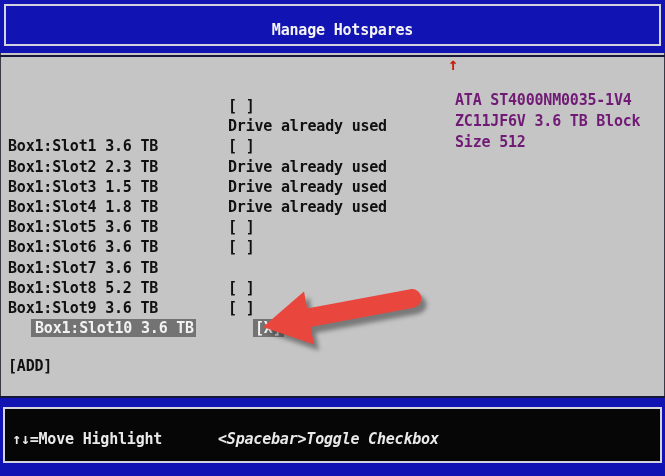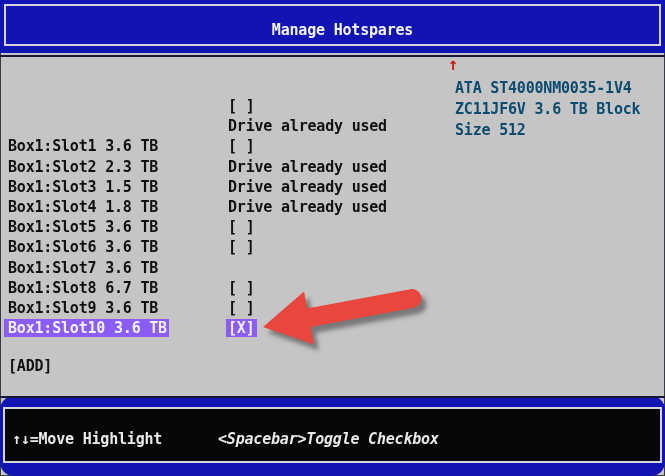--- a/index.html
+++ b/index.html
@@ -13,30 +13,30 @@
   
   .titlebar{position:absolute;left:0;top:0;width:665px;height:53px;background:#1114b2;}
   .titlebar .inner{position:absolute;left:4px;top:4px;right:4px;bottom:7px;border:2px solid #d4d4e0;}
   .titlebar .title{position:absolute;left:10px;top:21px;width:100%;text-align:center;color:#f4f4f4;}
   .hdr-shadow{position:absolute;left:0;top:55px;width:665px;height:2px;background:#16163a;}
   
   .list{position:absolute;left:0;top:96px;width:460px;}
   .row{position:relative;height:20.2px;}
   .lbl{position:absolute;left:4px;top:1px;padding:0 2px 0 4px;white-space:pre;}
   .st{position:absolute;left:226px;top:1px;padding:0 2px;white-space:pre;}
-  .row.hl .lbl,.row.hl .st{background:#8b5cf6;color:#f2f2f2;}
+  .row.hl .lbl,.row.hl .st{background:#737373;color:#f2f2f2;margin-left:27px;}
   .addbtn{position:absolute;left:8px;top:357px;height:20px;white-space:pre;}
   
   .scrollup{position:absolute;left:448px;top:54px;color:#cd1d0e;font-size:17px;line-height:20px;}
-  .info{position:absolute;left:455px;top:78px;color:#0c4a6e;line-height:21px;white-space:pre;}
+  .info{position:absolute;left:455px;top:90px;color:#701a75;line-height:21px;white-space:pre;}
   
   .pointer{position:absolute;left:250px;top:280px;width:182px;height:76px;
            filter:drop-shadow(5px 6px 2px rgba(45,45,45,0.5));}
   
-  .footer{position:absolute;left:0;top:396px;width:665px;height:80px;background:#1114b2;border-radius:14px;}
+  .footer{position:absolute;left:0;top:396px;width:665px;height:80px;background:#1114b2;}
   .footer .shadow{position:absolute;left:0;top:0;width:100%;height:2px;background:#16163a;}
   .footer .frame{position:absolute;left:3px;right:3px;top:11px;height:52px;
                  border:2px solid #d4d4e0;background:#060606;}
   .footer .hint{position:absolute;top:34px;color:#e9e9e9;white-space:pre;}
   .footer .hint.nav{left:12px;}
   .footer .hint.tog{left:218px;font-style:italic;}
 </style>
 </head>
 <body>
 
@@ -76,21 +76,21 @@
       <span class="st">[ ]</span>
     </div>
     <div class="row">
       <span class="lbl">Box1:Slot6 3.6 TB</span>
       <span class="st">[ ]</span>
     </div>
     <div class="row">
       <span class="lbl">Box1:Slot7 3.6 TB</span>
     </div>
     <div class="row">
-      <span class="lbl">Box1:Slot8 6.7 TB</span>
+      <span class="lbl">Box1:Slot8 5.2 TB</span>
       <span class="st">[ ]</span>
     </div>
     <div class="row">
       <span class="lbl">Box1:Slot9 3.6 TB</span>
       <span class="st">[ ]</span>
     </div>
     <div class="row hl">
       <span class="lbl">Box1:Slot10 3.6 TB</span>
       <span class="st">[X]</span>
     </div>

